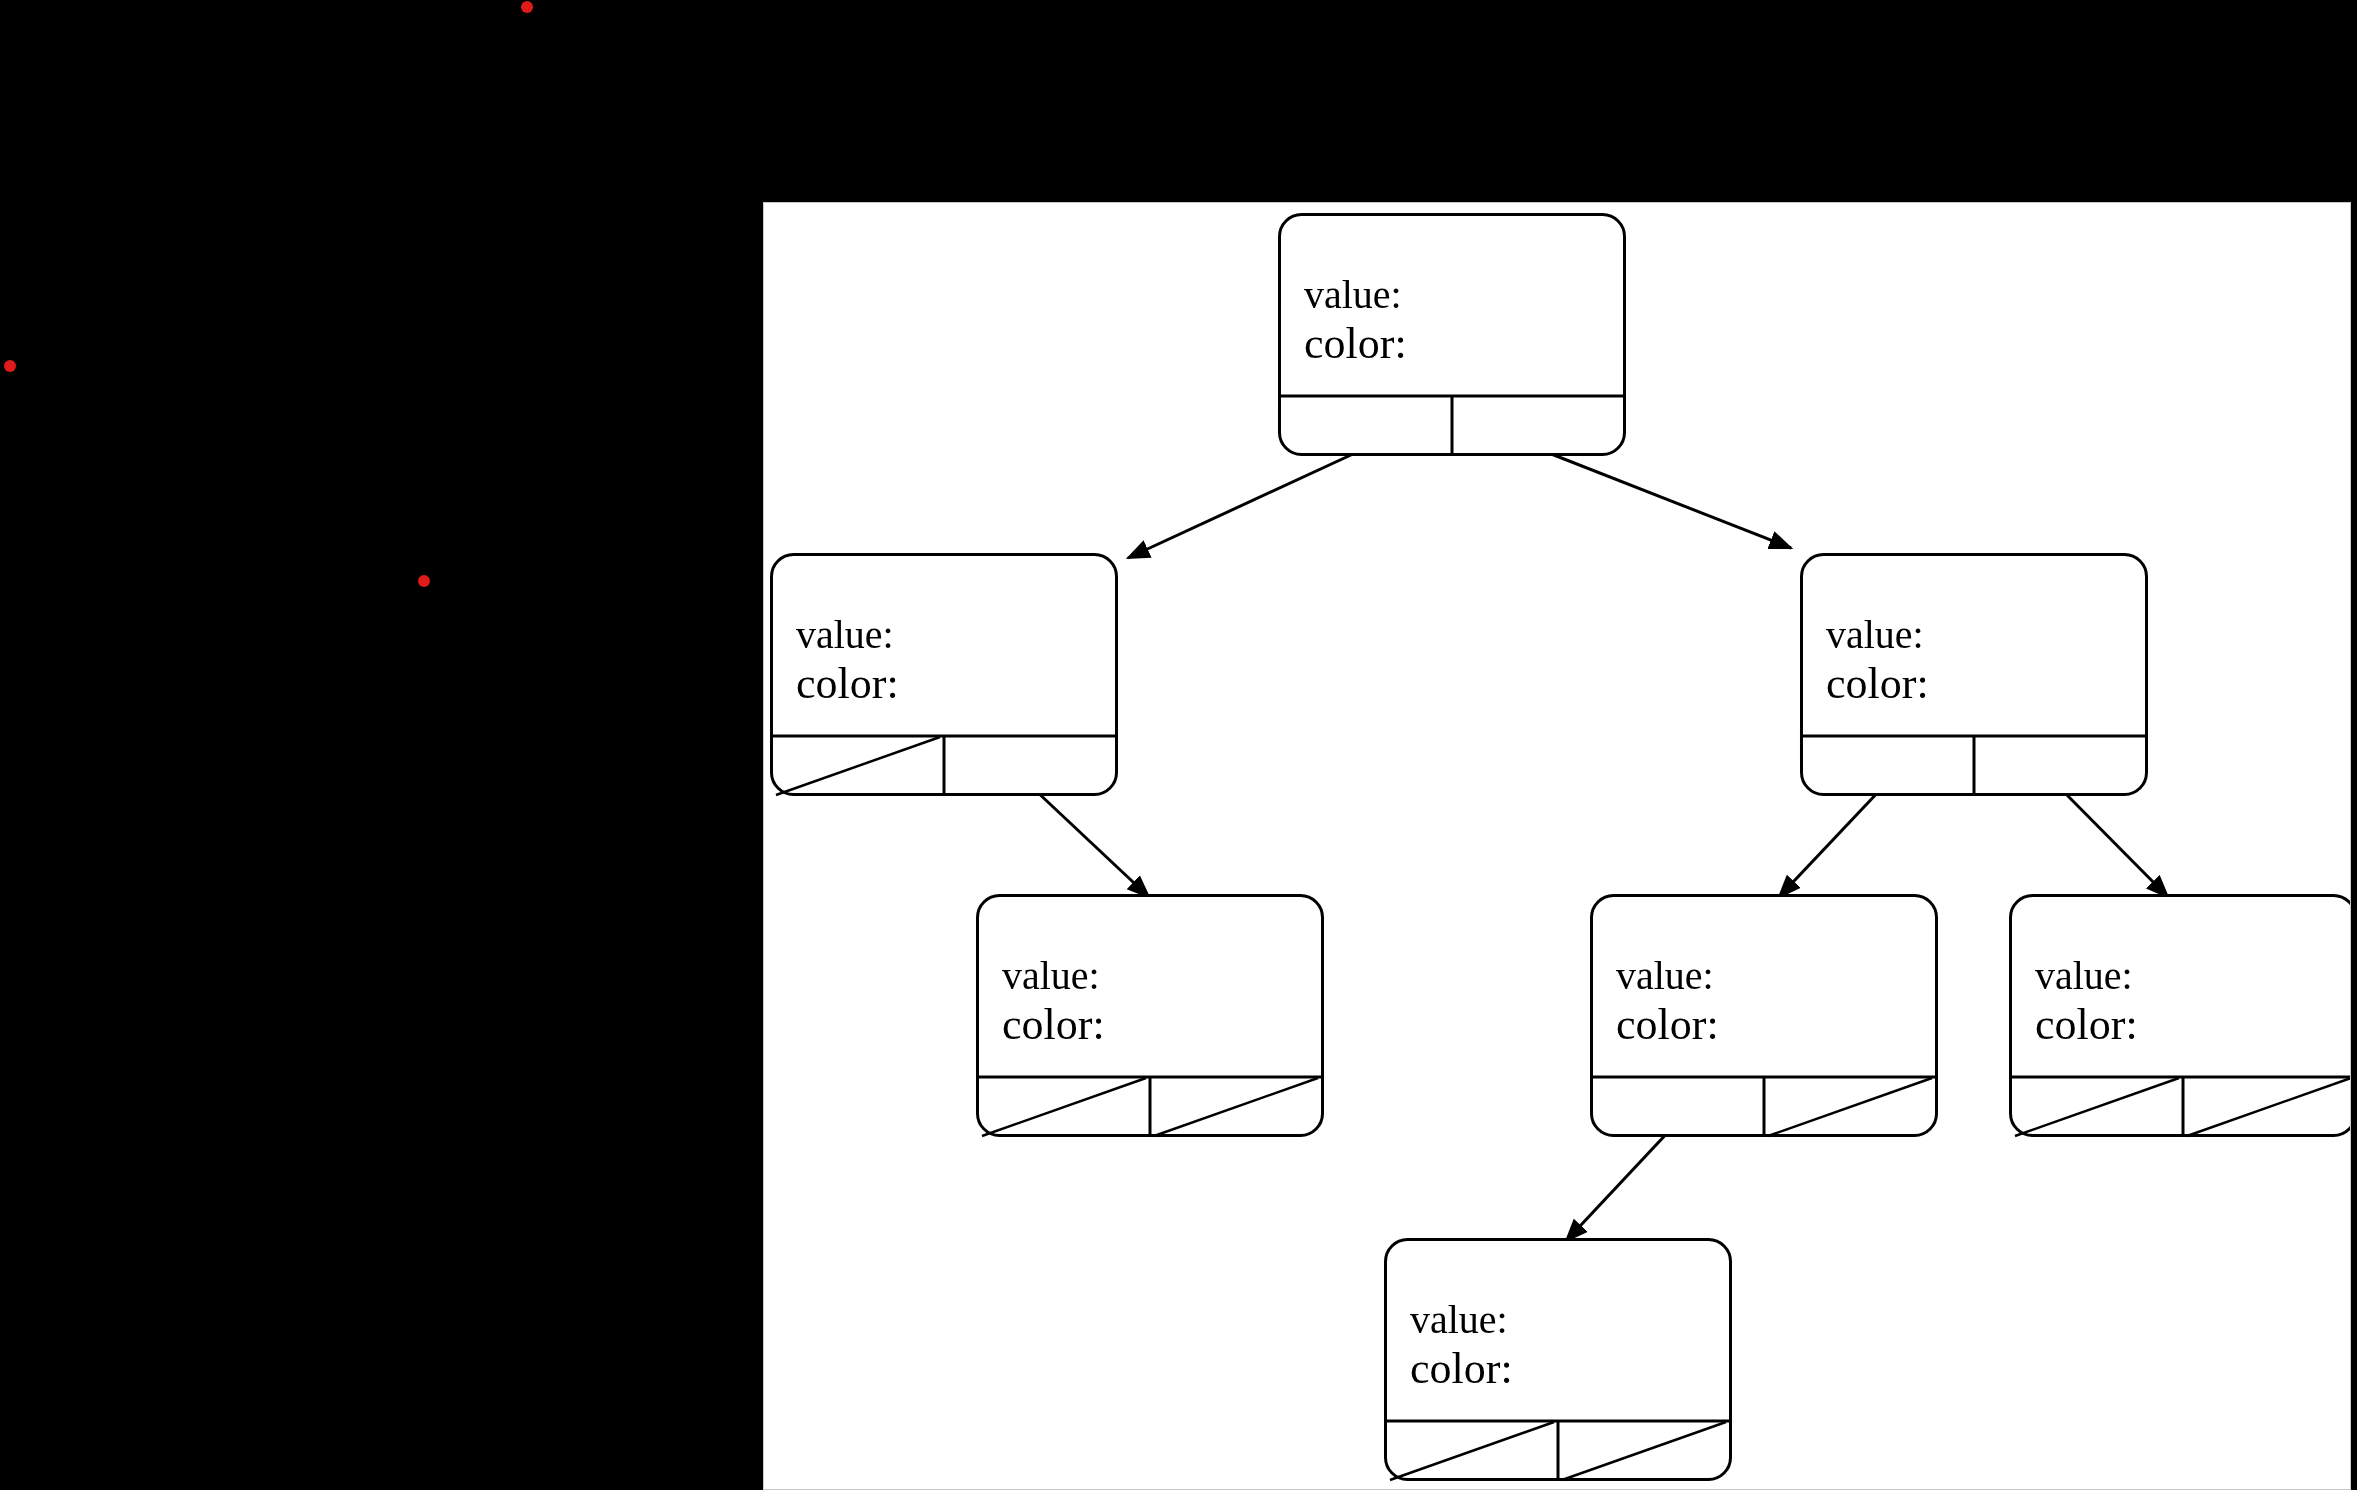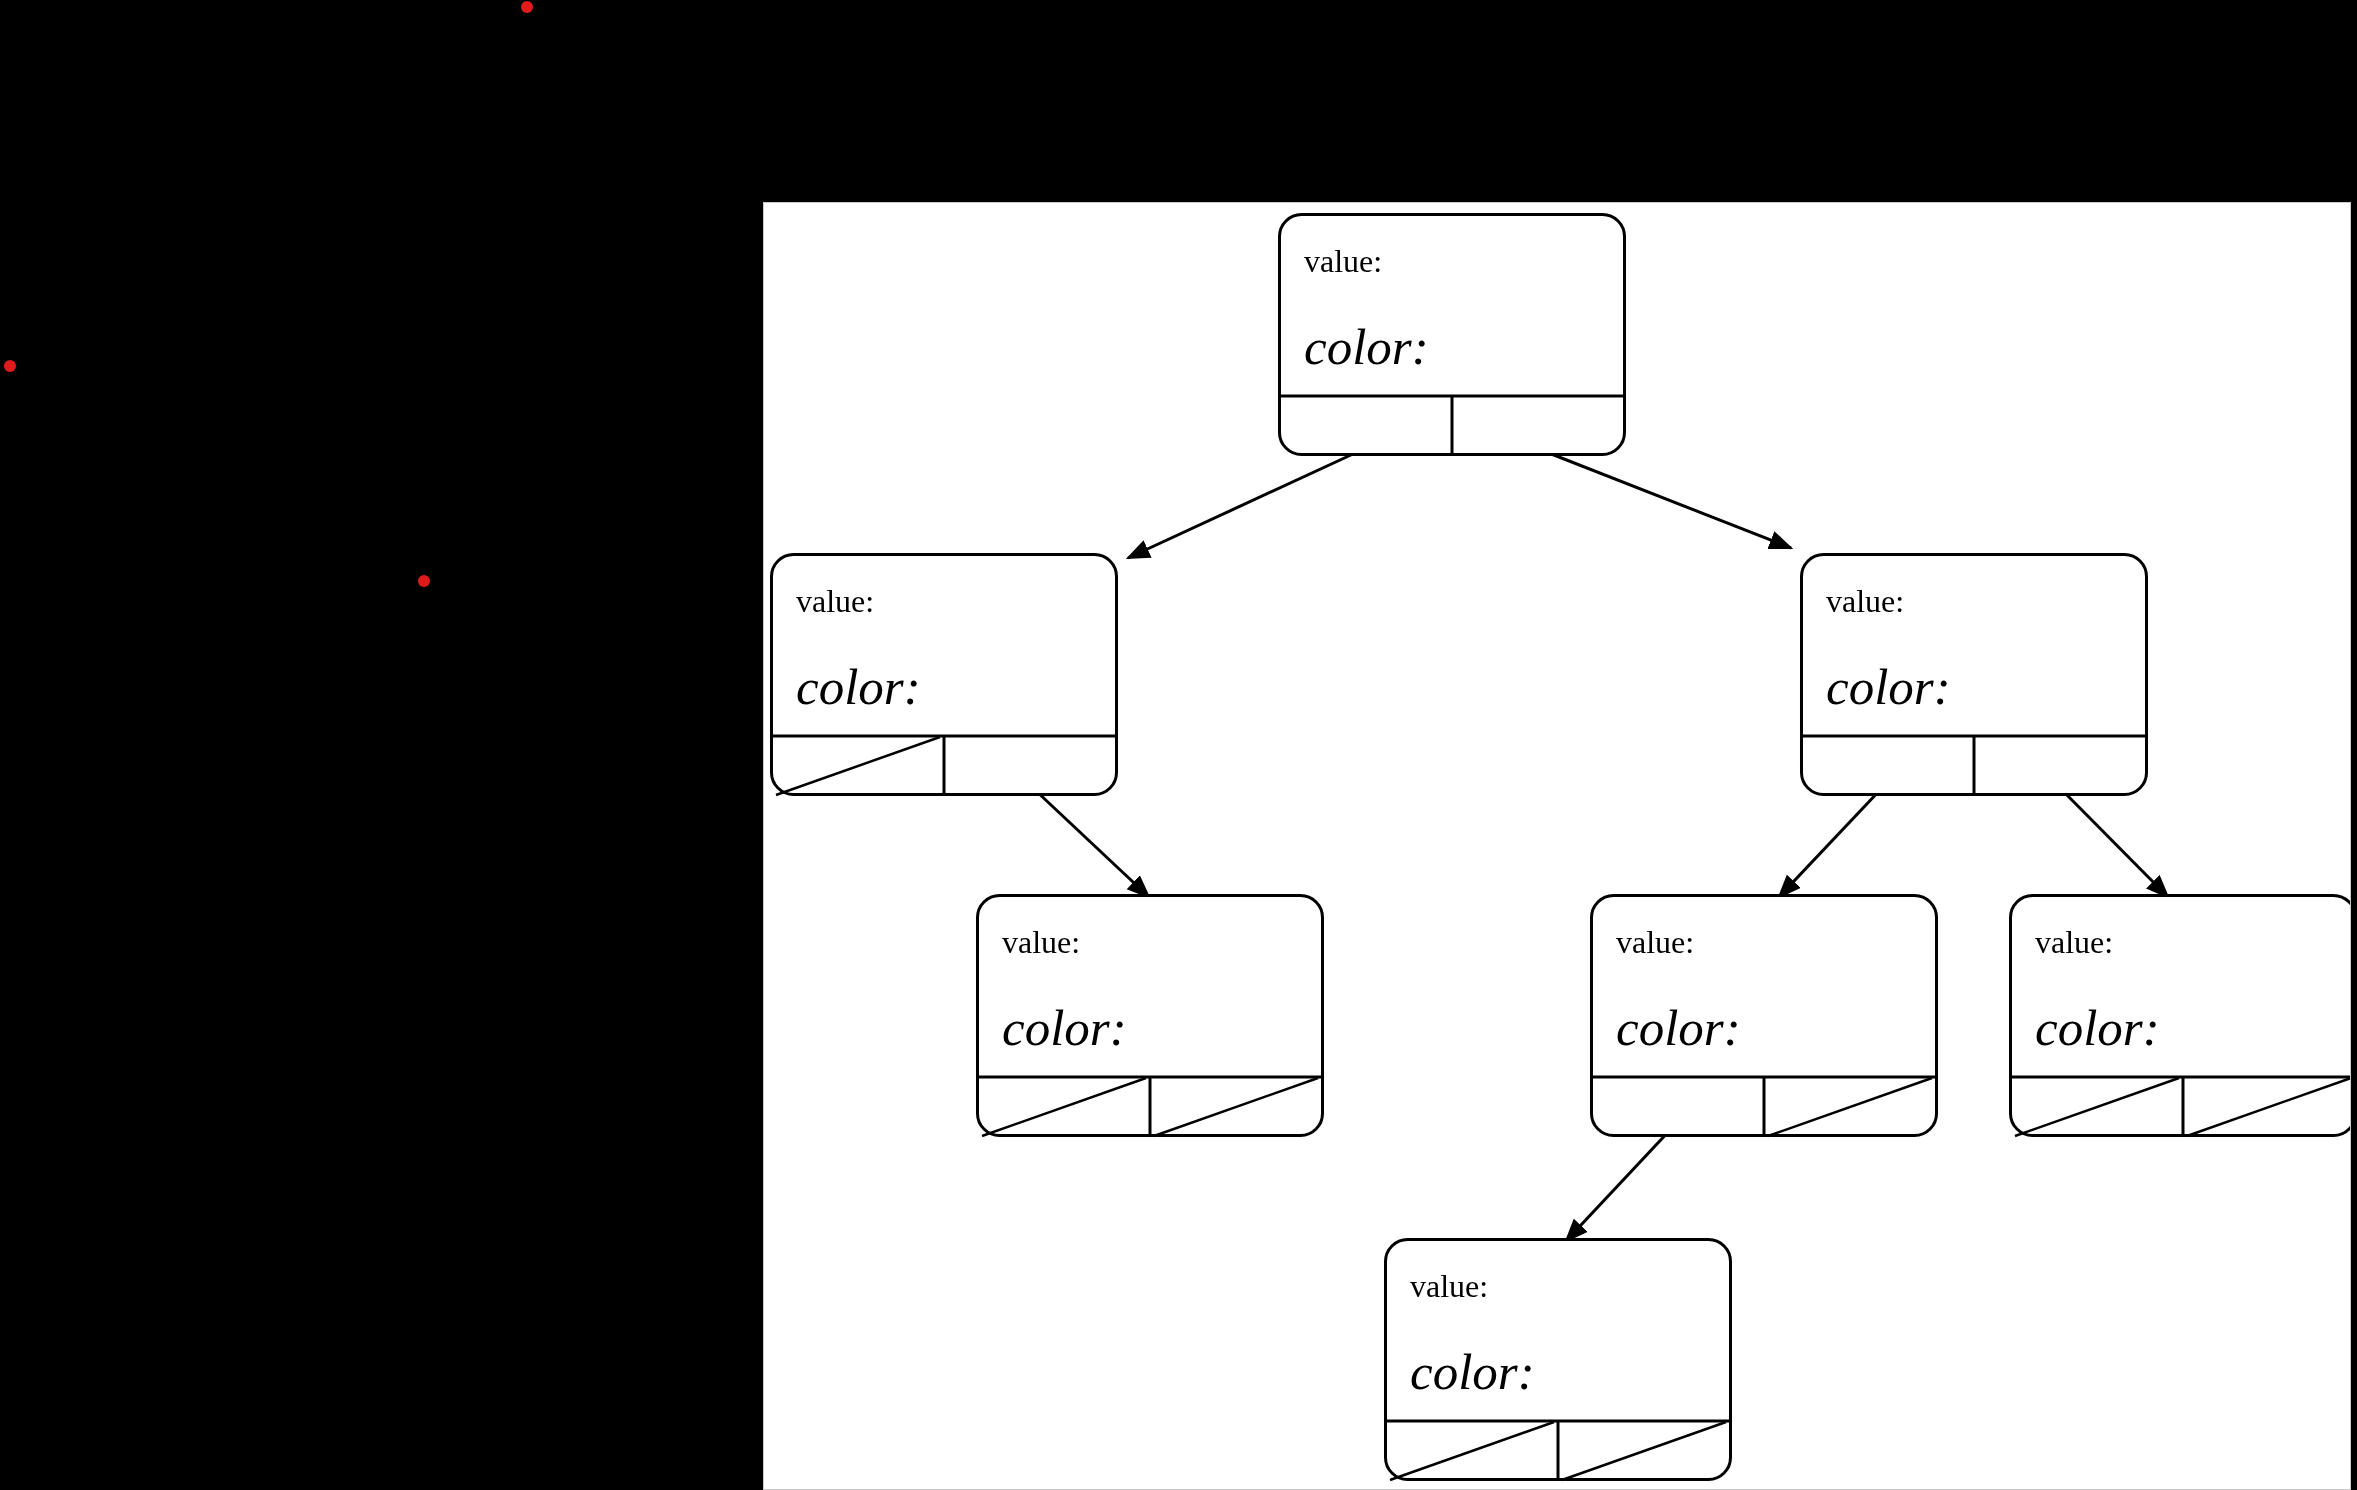--- a/index.html
+++ b/index.html
@@ -13,22 +13,22 @@
   #panel{position:absolute;background:#ffffff;border:1px solid #c9c9c9;
          box-sizing:border-box;overflow:hidden;}
   #panel-inner{position:absolute;inset:0;}
 
   #edges{position:absolute;left:0;top:0;width:100%;height:100%;overflow:visible;}
 
   .node{position:absolute;box-sizing:border-box;}
   .node svg{display:block;overflow:visible;}
   .node .lbl{position:absolute;color:#000;white-space:nowrap;
              font-family:"Liberation Serif", serif;}
-  .lbl-value{font-size:32px;}
-  .lbl-color{font-size:51px;font-style:italic;}
+  .lbl-value{font-size:40px;margin-top:28px;}
+  .lbl-color{font-size:44px;}
 </style>
 </head>
 <body style="width: 2357px; height: 1490px; background: rgb(0, 0, 0);">
 
 <div id="root" style="background: rgb(0, 0, 0);">
 
   <div id="dots">
       <div class="dot" style="left: 521px; top: 1px; width: 12px; height: 12px; background: rgb(224, 27, 27);"></div>
       <div class="dot" style="left: 4px; top: 360px; width: 12px; height: 12px; background: rgb(224, 27, 27);"></div>
       <div class="dot" style="left: 418px; top: 575px; width: 12px; height: 12px; background: rgb(224, 27, 27);"></div>

